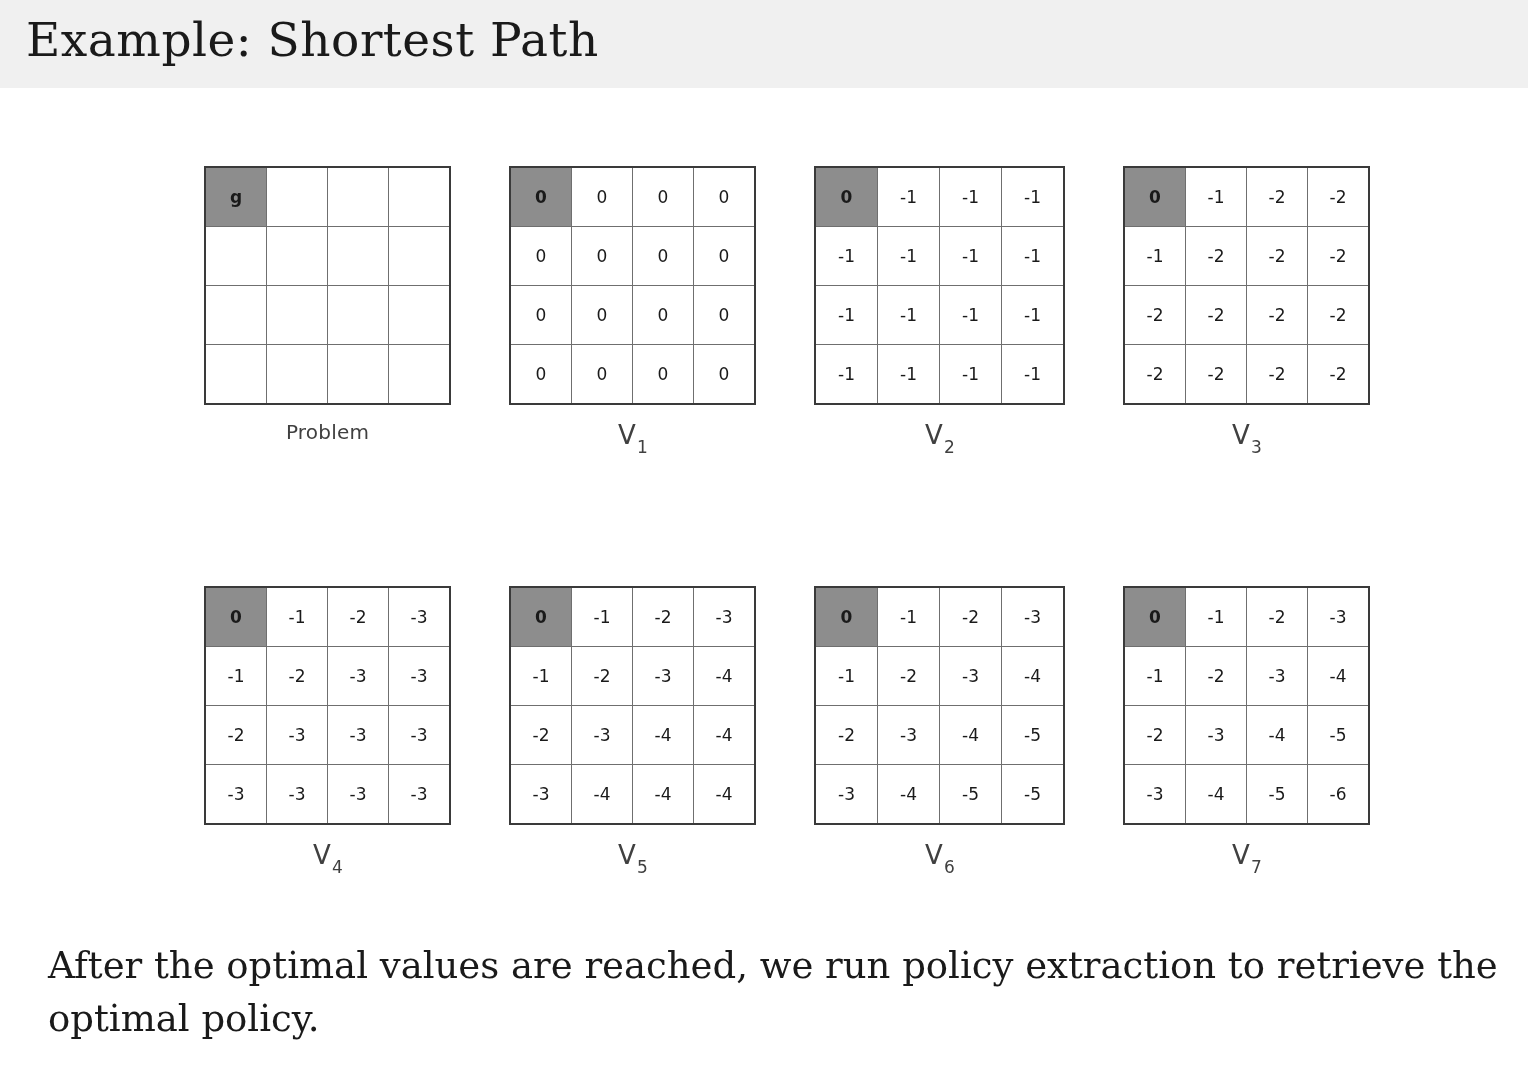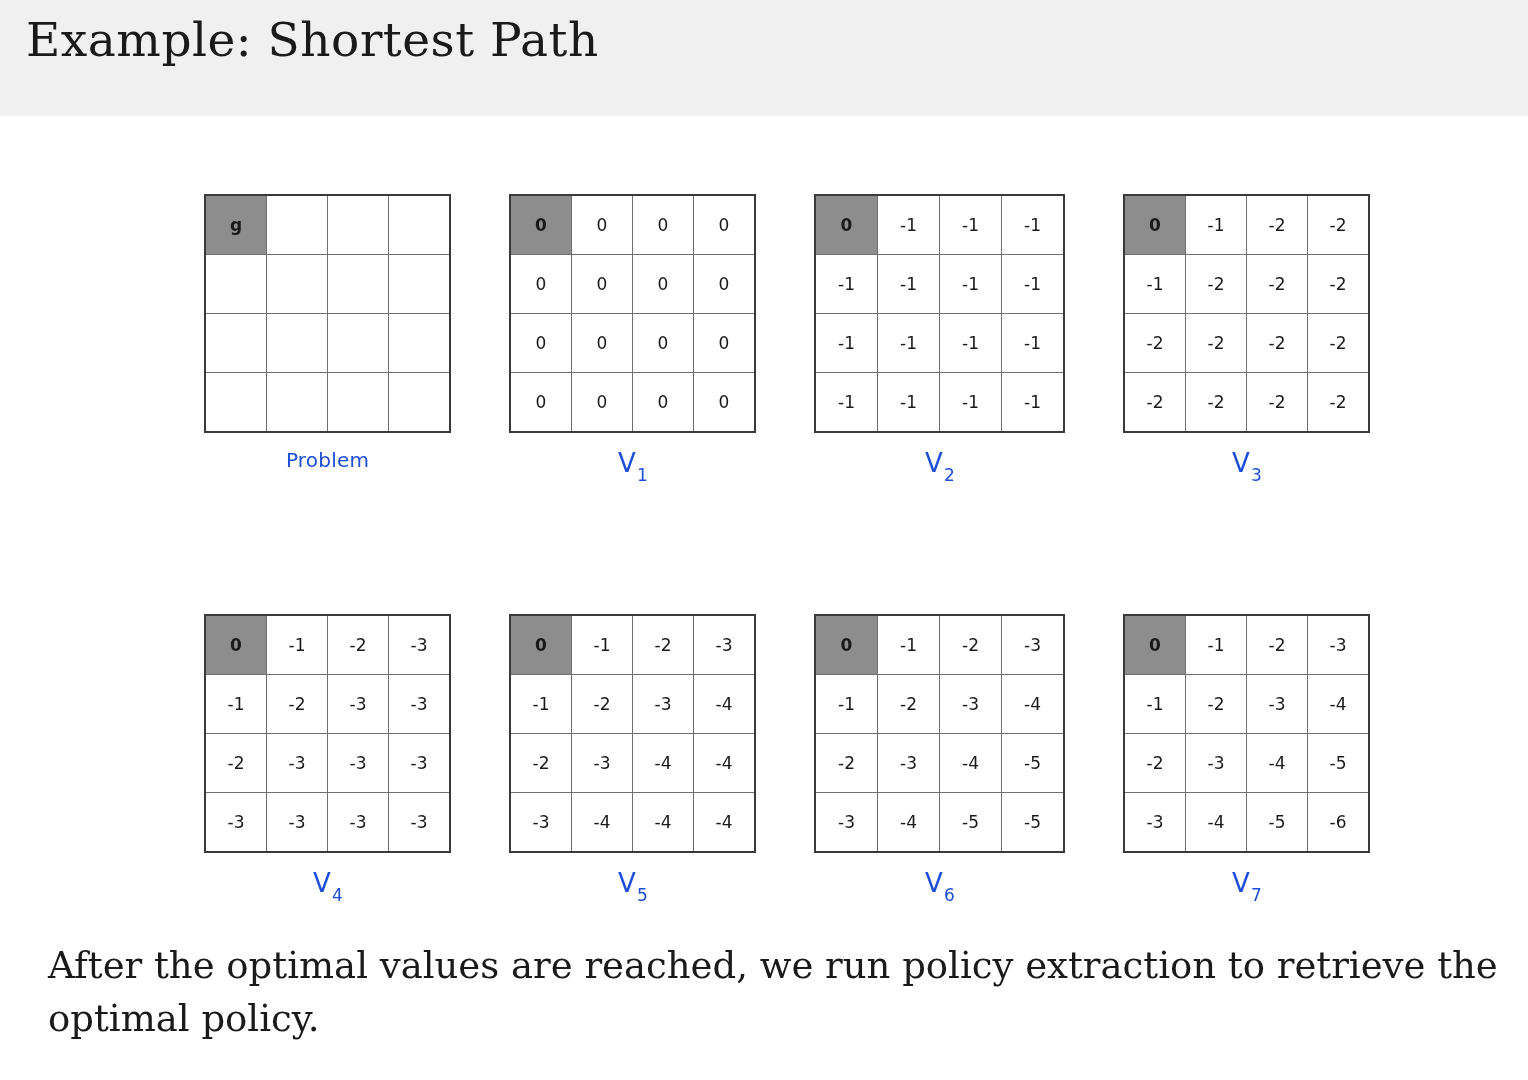--- a/index.html
+++ b/index.html
@@ -10,21 +10,21 @@
   body {
     width: 1528px;
     height: 1080px;
     font-family: "DejaVu Sans", sans-serif;
     color: #1a1a1a;
     overflow: hidden;
     position: relative;
   }
   .slide-header {
     width: 100%;
-    height: 116px;
+    height: 88px;
     background: #f0f0f0;
     box-sizing: border-box;
     padding: 14px 0 0 26px;
   }
   .slide-title {
     font-family: "DejaVu Serif", serif;
     font-size: 47px;
     font-weight: normal;
     letter-spacing: 0.5px;
     color: #1a1a1a;
@@ -69,21 +69,21 @@
   }
   .goal-cell {
     background: #8d8d8d;
     font-weight: bold;
     color: #111;
   }
   .caption {
     margin-top: 15px;
     font-size: 21px;
     font-family: "DejaVu Sans", sans-serif;
-    color: #1d4ed8;
+    color: #404040;
     letter-spacing: 0.2px;
   }
   .caption.problem {
     font-size: 20px;
   }
   .caption .vlabel {
     font-size: 26px;
   }
   .caption .vsub {
     font-size: 17px;

